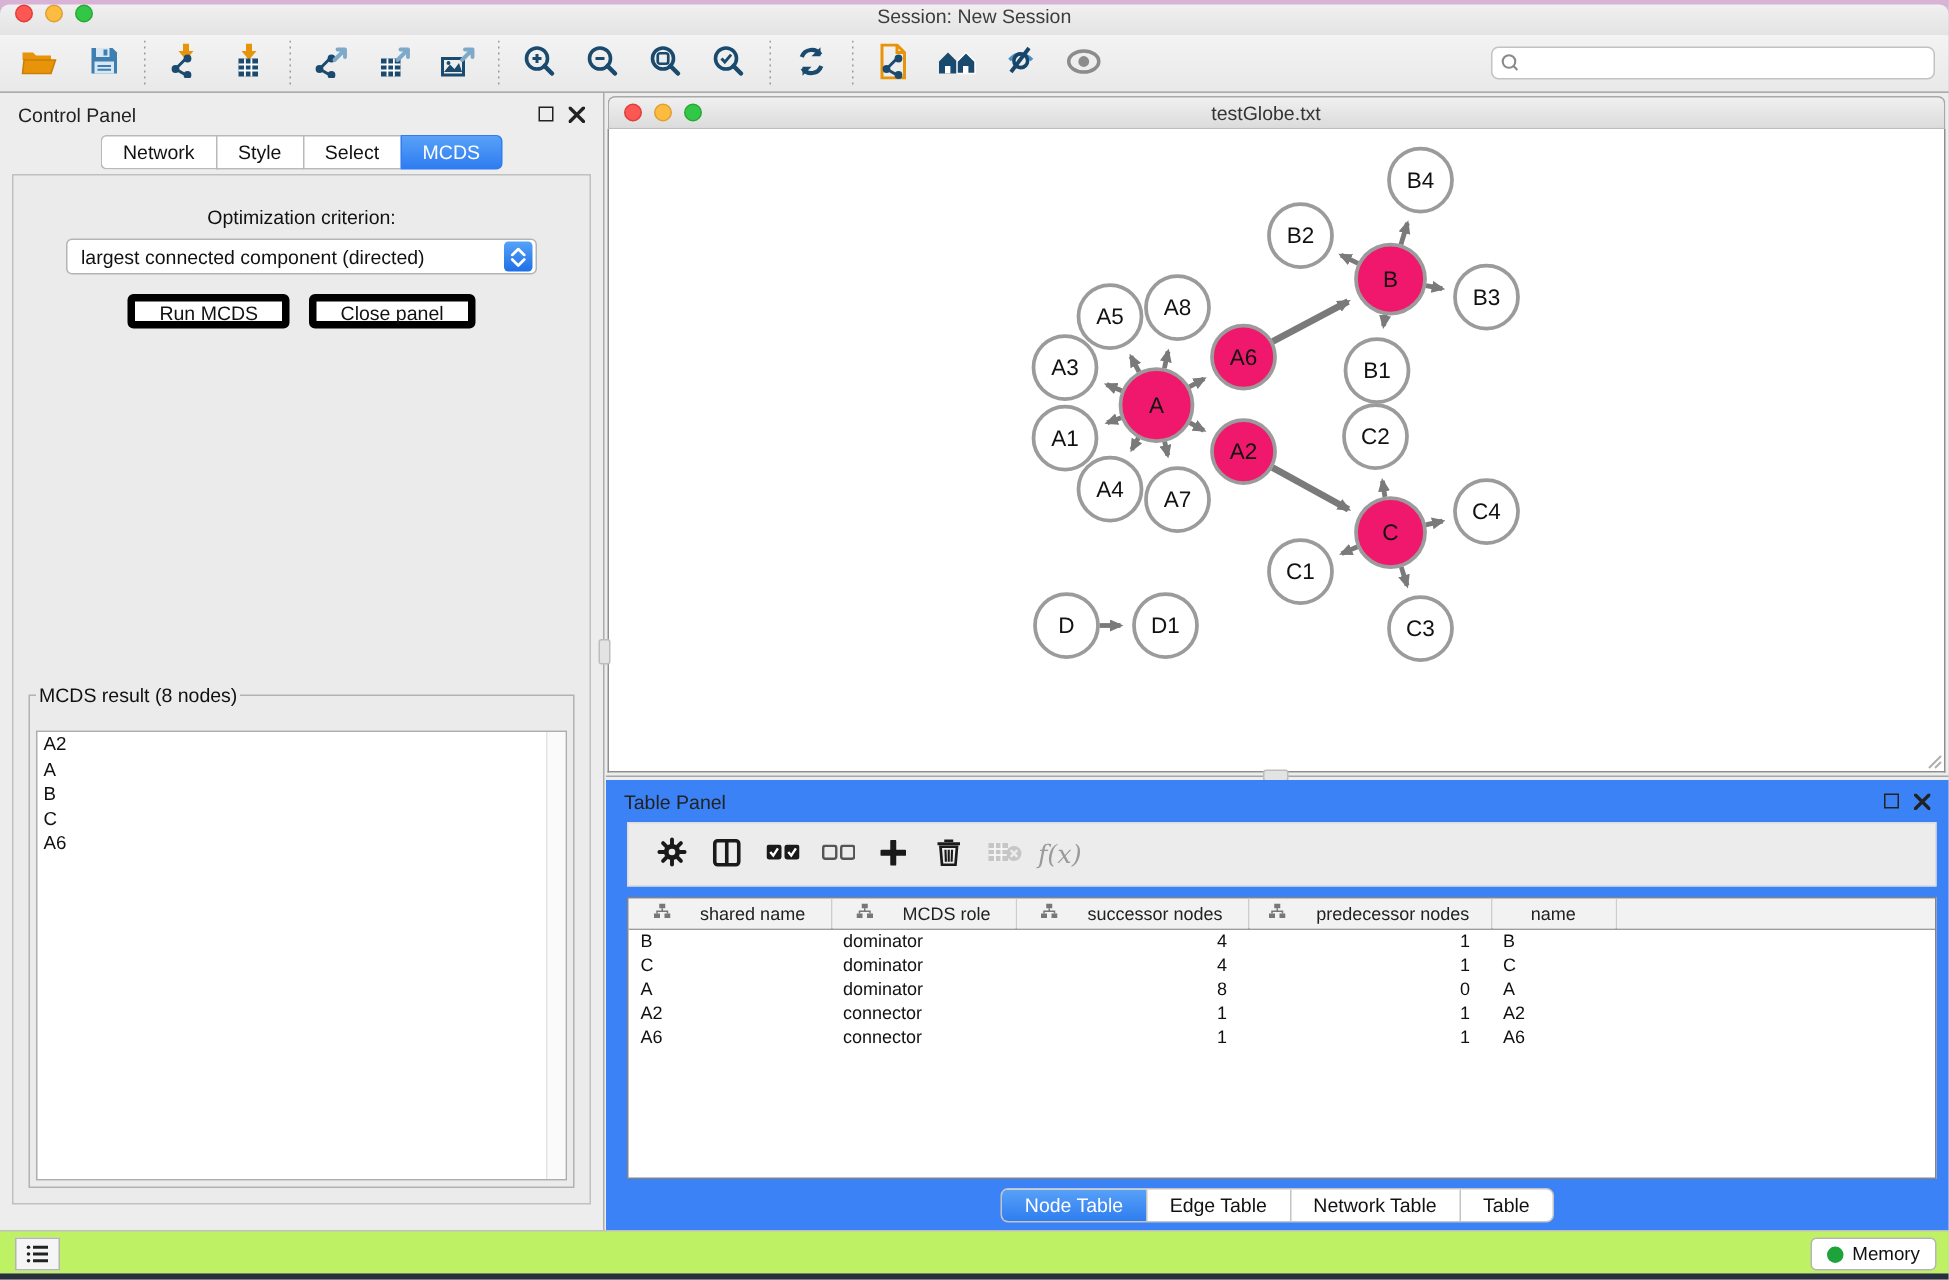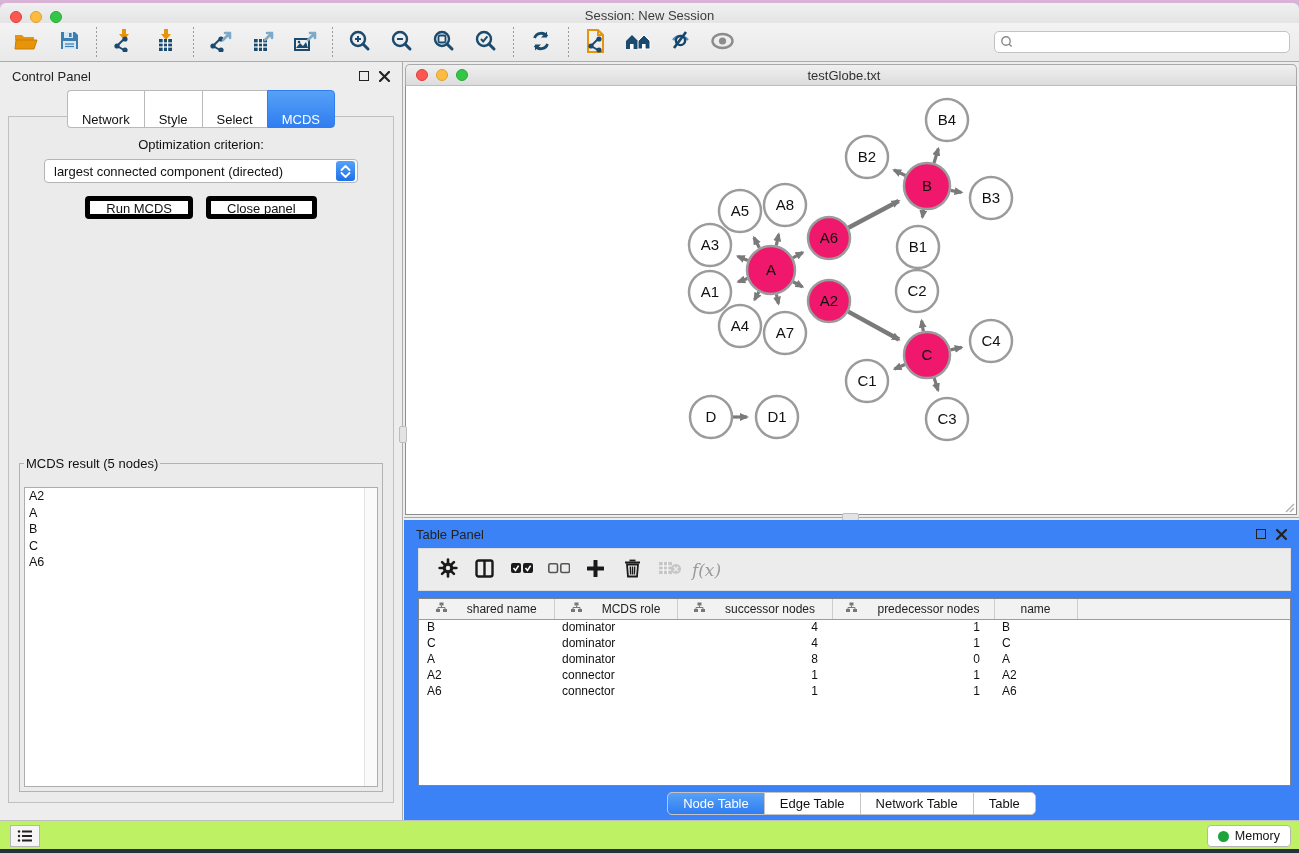--- a/index.html
+++ b/index.html
@@ -4,21 +4,21 @@
 <style>
   * { margin:0; padding:0; box-sizing:border-box; }
   html,body { width:1299px; height:853px; overflow:hidden; background:#d9b3d6;
     font-family:"Liberation Sans", sans-serif; font-size:13px; color:#1a1a1a; }
   #app { position:absolute; inset:0; }
 
   
   #desktop-strip { position:absolute; left:0; top:0; width:1299px; height:4px; background:#d9b3d6; }
   #titlebar { position:absolute; left:0; top:3px; width:1299px; height:20px;
     background:linear-gradient(#f0f0f0,#e4e4e4); border-radius:6px 6px 0 0;
-    display:flex; align-items:flex-end; }
+    display:flex; align-items:flex-start; }
   .lights { display:flex; gap:8px; margin-left:10px; }
   .light { width:12px; height:12px; border-radius:50%; }
   .light.red { background:#fc5753; border:1px solid #df3e38; }
   .light.yellow { background:#fdbc40; border:1px solid #de9f33; }
   .light.green { background:#33c748; border:1px solid #27aa35; }
   #titlebar .title { position:absolute; left:0; right:0; text-align:center; color:#3c3c3c; font-size:13px; }
 
   
   #toolbar { position:absolute; left:0; top:23px; width:1299px; height:39px;
     background:linear-gradient(#f3f3f3,#e9e9e9); border-bottom:1px solid #ababab;
@@ -33,21 +33,21 @@
   
   #content { position:absolute; left:0; top:62px; width:1299px; height:758px; background:#ededed; }
 
   
   #control-panel { position:absolute; left:0; top:0; width:403px; height:758px; border-right:1px solid #acacac; background:#ededed; }
   .panel-header { height:28px; display:flex; align-items:center; padding:0 12px; }
   .panel-header .ph-title { flex:1; font-size:13px; color:#222; }
   .ph-controls { display:flex; gap:10px; align-items:center; }
   .ph-float { width:10px; height:10px; border:1.5px solid #222; }
   .cp-tabs { display:flex; justify-content:center; position:relative; z-index:2; }
-  .cp-tab { height:23px; line-height:21px; padding:18px 14px; background:#fff; border:1px solid #b9b9b9;
+  .cp-tab { height:23px; line-height:21px; padding:0 14px; background:#fff; border:1px solid #b9b9b9;
     border-right:none; font-size:13px; color:#111; cursor:default; }
   .cp-tab:first-child { border-radius:4px 0 0 4px; }
   .cp-tab:last-child { border-right:1px solid #b9b9b9; border-radius:0 4px 4px 0; }
   .cp-tab.active { background:linear-gradient(#57a1f7,#2f7df1); border-color:#2f7df1; color:#fff; }
   #cp-panel { position:absolute; left:8px; right:8px; top:54px; bottom:17px;
     background:#ebebeb; border:1px solid #c0c0c0; }
   #criterion-label { text-align:center; margin-top:20px; font-size:13px; color:#111; }
   #criterion-select { margin:7px auto 0; width:314px; height:24px; background:#fff;
     border:1px solid #b4b4b4; border-radius:4px; display:flex; align-items:center; cursor:default; }
   #criterion-select .sel-text { flex:1; padding-left:9px; font-size:13px; color:#111; white-space:nowrap; }
@@ -333,21 +333,21 @@
             <svg width="11" height="6" viewBox="0 0 11 6">
                 <path d="M1.5,1 L5.5,5 L9.5,1" fill="none" stroke="#fff" stroke-width="1.8" stroke-linecap="round" stroke-linejoin="round"></path>
               </svg>
           </span>
         </div>
         <div class="cp-buttons">
           <button class="push-btn">Run MCDS</button>
           <button class="push-btn">Close panel</button>
         </div>
         <fieldset id="mcds-fieldset">
-          <legend>MCDS result (5 nodes)</legend>
+          <legend>MCDS result (8 nodes)</legend>
           <div id="mcds-list">
             <div class="mcds-item">A2</div>
               <div class="mcds-item">A</div>
               <div class="mcds-item">B</div>
               <div class="mcds-item">C</div>
               <div class="mcds-item">A6</div>
               <div id="mcds-scroll"></div>
           </div>
         </fieldset>
       </div>

